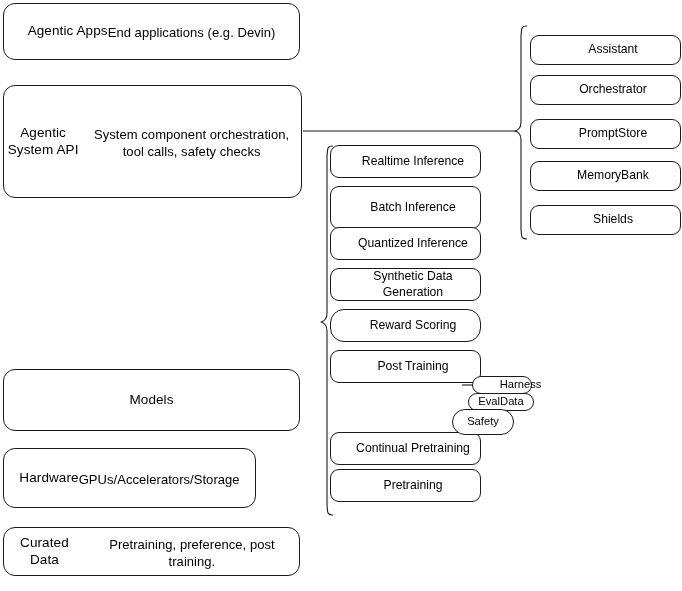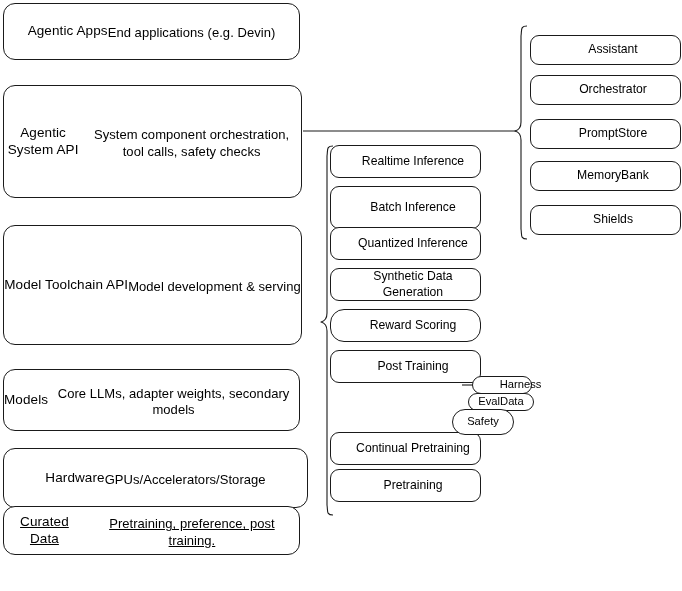--- a/index.html
+++ b/index.html
@@ -119,36 +119,31 @@
   <div class="node layer" style="left:3px; top:3px; width:297px; height:57px;">
     <div class="title">Agentic Apps</div>
     <div class="sub">End applications (e.g. Devin)</div>
   </div>
 
   <div class="node layer" style="left:3px; top:85px; width:299px; height:113px;">
     <div class="title">Agentic System API</div>
     <div class="sub">System component orchestration, tool calls, safety checks</div>
   </div>
 
-  <div class="node layer" style="left:3px; top:225px; width:299px; height:120px;">
-    <div class="title">Model Toolchain API</div>
-    <div class="sub">Model development &amp; serving</div>
-  </div>
 
   <div class="node layer" style="left:3px; top:369px; width:297px; height:62px;">
     <div class="title">Models</div>
-    <div class="sub">Core LLMs, adapter weights, secondary models</div>
   </div>
 
-  <div class="node layer" style="left:3px; top:448px; width:305px; height:60px;">
+  <div class="node layer" style="left:3px; top:448px; width:253px; height:60px;">
     <div class="title">Hardware</div>
     <div class="sub">GPUs/Accelerators/Storage</div>
   </div>
 
-  <div class="node layer" style="left:3px; top:506px; width:297px; height:49px;text-decoration:underline;">
+  <div class="node layer" style="left:3px; top:527px; width:297px; height:49px;">
     <div class="title">Curated Data</div>
     <div class="sub">Pretraining, preference, post training.</div>
   </div>
 
   <div class="node capsule" style="left:330px; top:145px; width:151px; height:33px;">
     <span>Realtime Inference</span>
   </div>
   <div class="node capsule" style="left:330px; top:186px; width:151px; height:43px;">
     <span>Batch Inference</span>
   </div>

